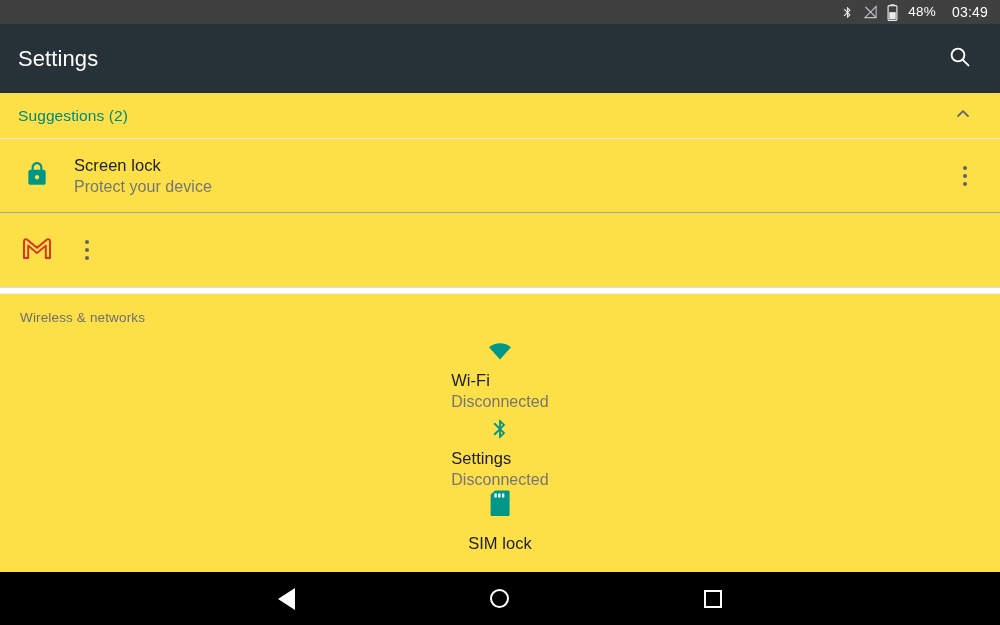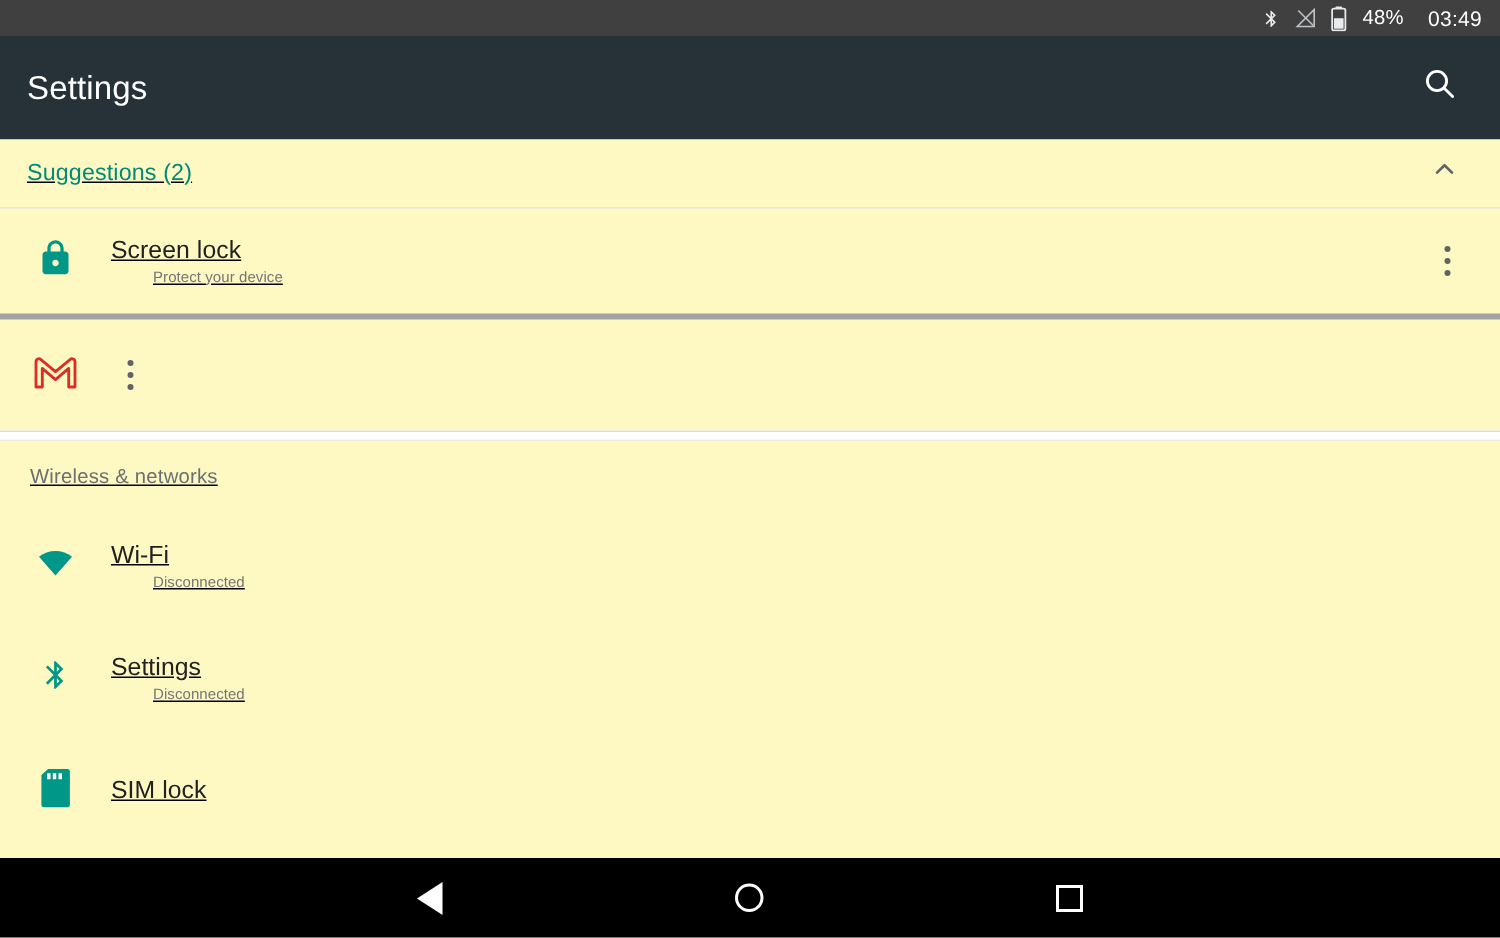--- a/index.html
+++ b/index.html
@@ -76,24 +76,23 @@
     height: 40px;
     display: flex;
     align-items: center;
     justify-content: center;
     cursor: pointer;
   }
 
   
   .content {
     flex: 1 1 auto;
-    background: #fef9c3;
+    background: #fde047;
     overflow: hidden;
     position: relative;
-    text-decoration: underline;
   }
 
   .suggestions-header {
     height: 46px;
     display: flex;
     align-items: center;
     justify-content: space-between;
     padding: 0 22px 0 18px;
     box-sizing: border-box;
     border-bottom: 1px solid #e4e6e7;
@@ -112,21 +111,21 @@
     justify-content: center;
     cursor: pointer;
   }
 
   .suggestion-row {
     height: 74px;
     display: flex;
     align-items: center;
     padding: 0 22px 0 0;
     box-sizing: border-box;
-    border-bottom: 4px solid #a3a3a3;
+    border-bottom: 1px solid #a3a3a3;
     cursor: pointer;
   }
   .suggestion-row.last { border-bottom: none; }
 
   .row-icon {
     width: 74px;
     min-width: 74px;
     display: flex;
     align-items: center;
     justify-content: center;
@@ -138,23 +137,22 @@
     justify-content: center;
     gap: 3px;
   }
   .row-title {
     color: #212121;
     font-size: 16.5px;
     letter-spacing: 0.05px;
   }
   .row-sub {
     color: #757575;
-    font-size: 10px;
+    font-size: 16px;
     letter-spacing: 0.05px;
-    margin-left: 28px;
   }
   .overflow-btn {
     width: 26px;
     height: 42px;
     display: flex;
     flex-direction: column;
     align-items: center;
     justify-content: center;
     gap: 4px;
     cursor: pointer;
@@ -185,20 +183,21 @@
     color: #6b6f72;
     font-size: 13.5px;
     letter-spacing: 0.15px;
   }
 
   .settings-row {
     height: 75px;
     display: flex;
     align-items: center;
     cursor: pointer;
+    flex-direction: column;
   }
 
   
   .nav-bar {
     height: 53px;
     background: #000000;
     display: flex;
     align-items: center;
     justify-content: space-around;
     padding: 0 180px;

